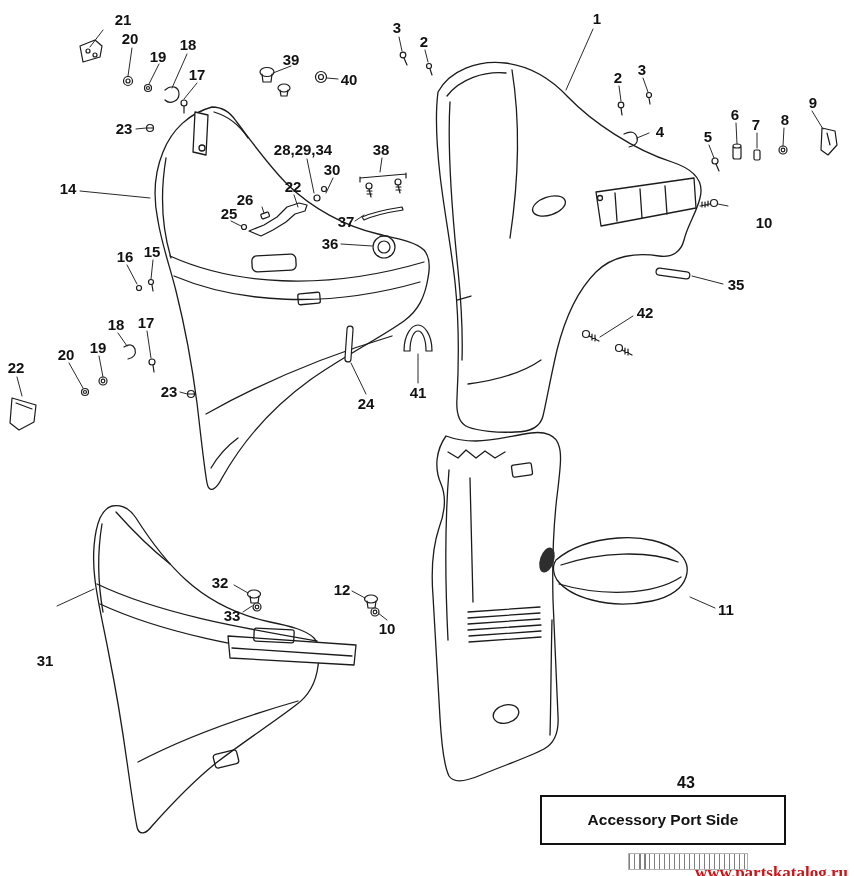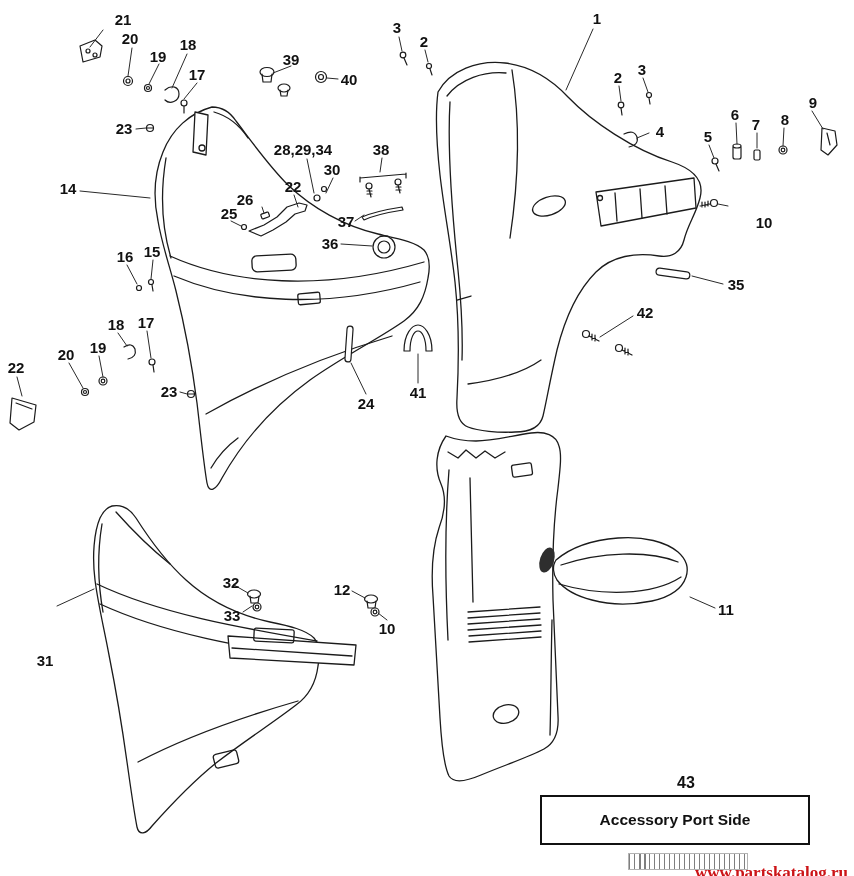--- a/index.html
+++ b/index.html
@@ -19,21 +19,21 @@
     color:#111;
     white-space:nowrap;
     letter-spacing:0;
   }
   .note-number{
     position:absolute;left:686px;top:783px;
     transform:translate(-50%,-50%);
     font:700 16px "Liberation Sans",sans-serif;color:#111;
   }
   .note-box{
-    position:absolute;left:540px;top:795px;width:270px;height:50px;
+    position:absolute;left:540px;top:795px;width:246px;height:50px;
     border:2px solid #111;background:#fff;
     display:flex;flex-direction:column;justify-content:center;align-items:center;
     box-sizing:border-box;
   }
   .note-line{
     font:700 15.5px "Liberation Sans",sans-serif;color:#111;
     line-height:1.35;text-align:center;white-space:nowrap;
   }
   .watermark{
     position:absolute;right:6px;top:839px;
@@ -269,21 +269,21 @@
       <span class="callout" style="left: 152px; top: 251px;">15</span>
       <span class="callout" style="left: 645px; top: 312px;">42</span>
       <span class="callout" style="left: 116px; top: 324px;">18</span>
       <span class="callout" style="left: 146px; top: 322px;">17</span>
       <span class="callout" style="left: 66px; top: 354px;">20</span>
       <span class="callout" style="left: 98px; top: 347px;">19</span>
       <span class="callout" style="left: 16px; top: 367px;">22</span>
       <span class="callout" style="left: 169px; top: 391px;">23</span>
       <span class="callout" style="left: 366px; top: 403px;">24</span>
       <span class="callout" style="left: 418px; top: 392px;">41</span>
-      <span class="callout" style="left: 231px; top: 582px;">32</span>
+      <span class="callout" style="left: 220px; top: 582px;">32</span>
       <span class="callout" style="left: 342px; top: 589px;">12</span>
       <span class="callout" style="left: 232px; top: 615px;">33</span>
       <span class="callout" style="left: 387px; top: 628px;">10</span>
       <span class="callout" style="left: 45px; top: 639px; margin-top: 21px;">31</span>
       <span class="callout" style="left: 726px; top: 609px;">11</span>
     </div>
 
   <div class="note-number">43</div>
   <div class="note-box">
     <div class="note-line">Accessory Port Side</div>

